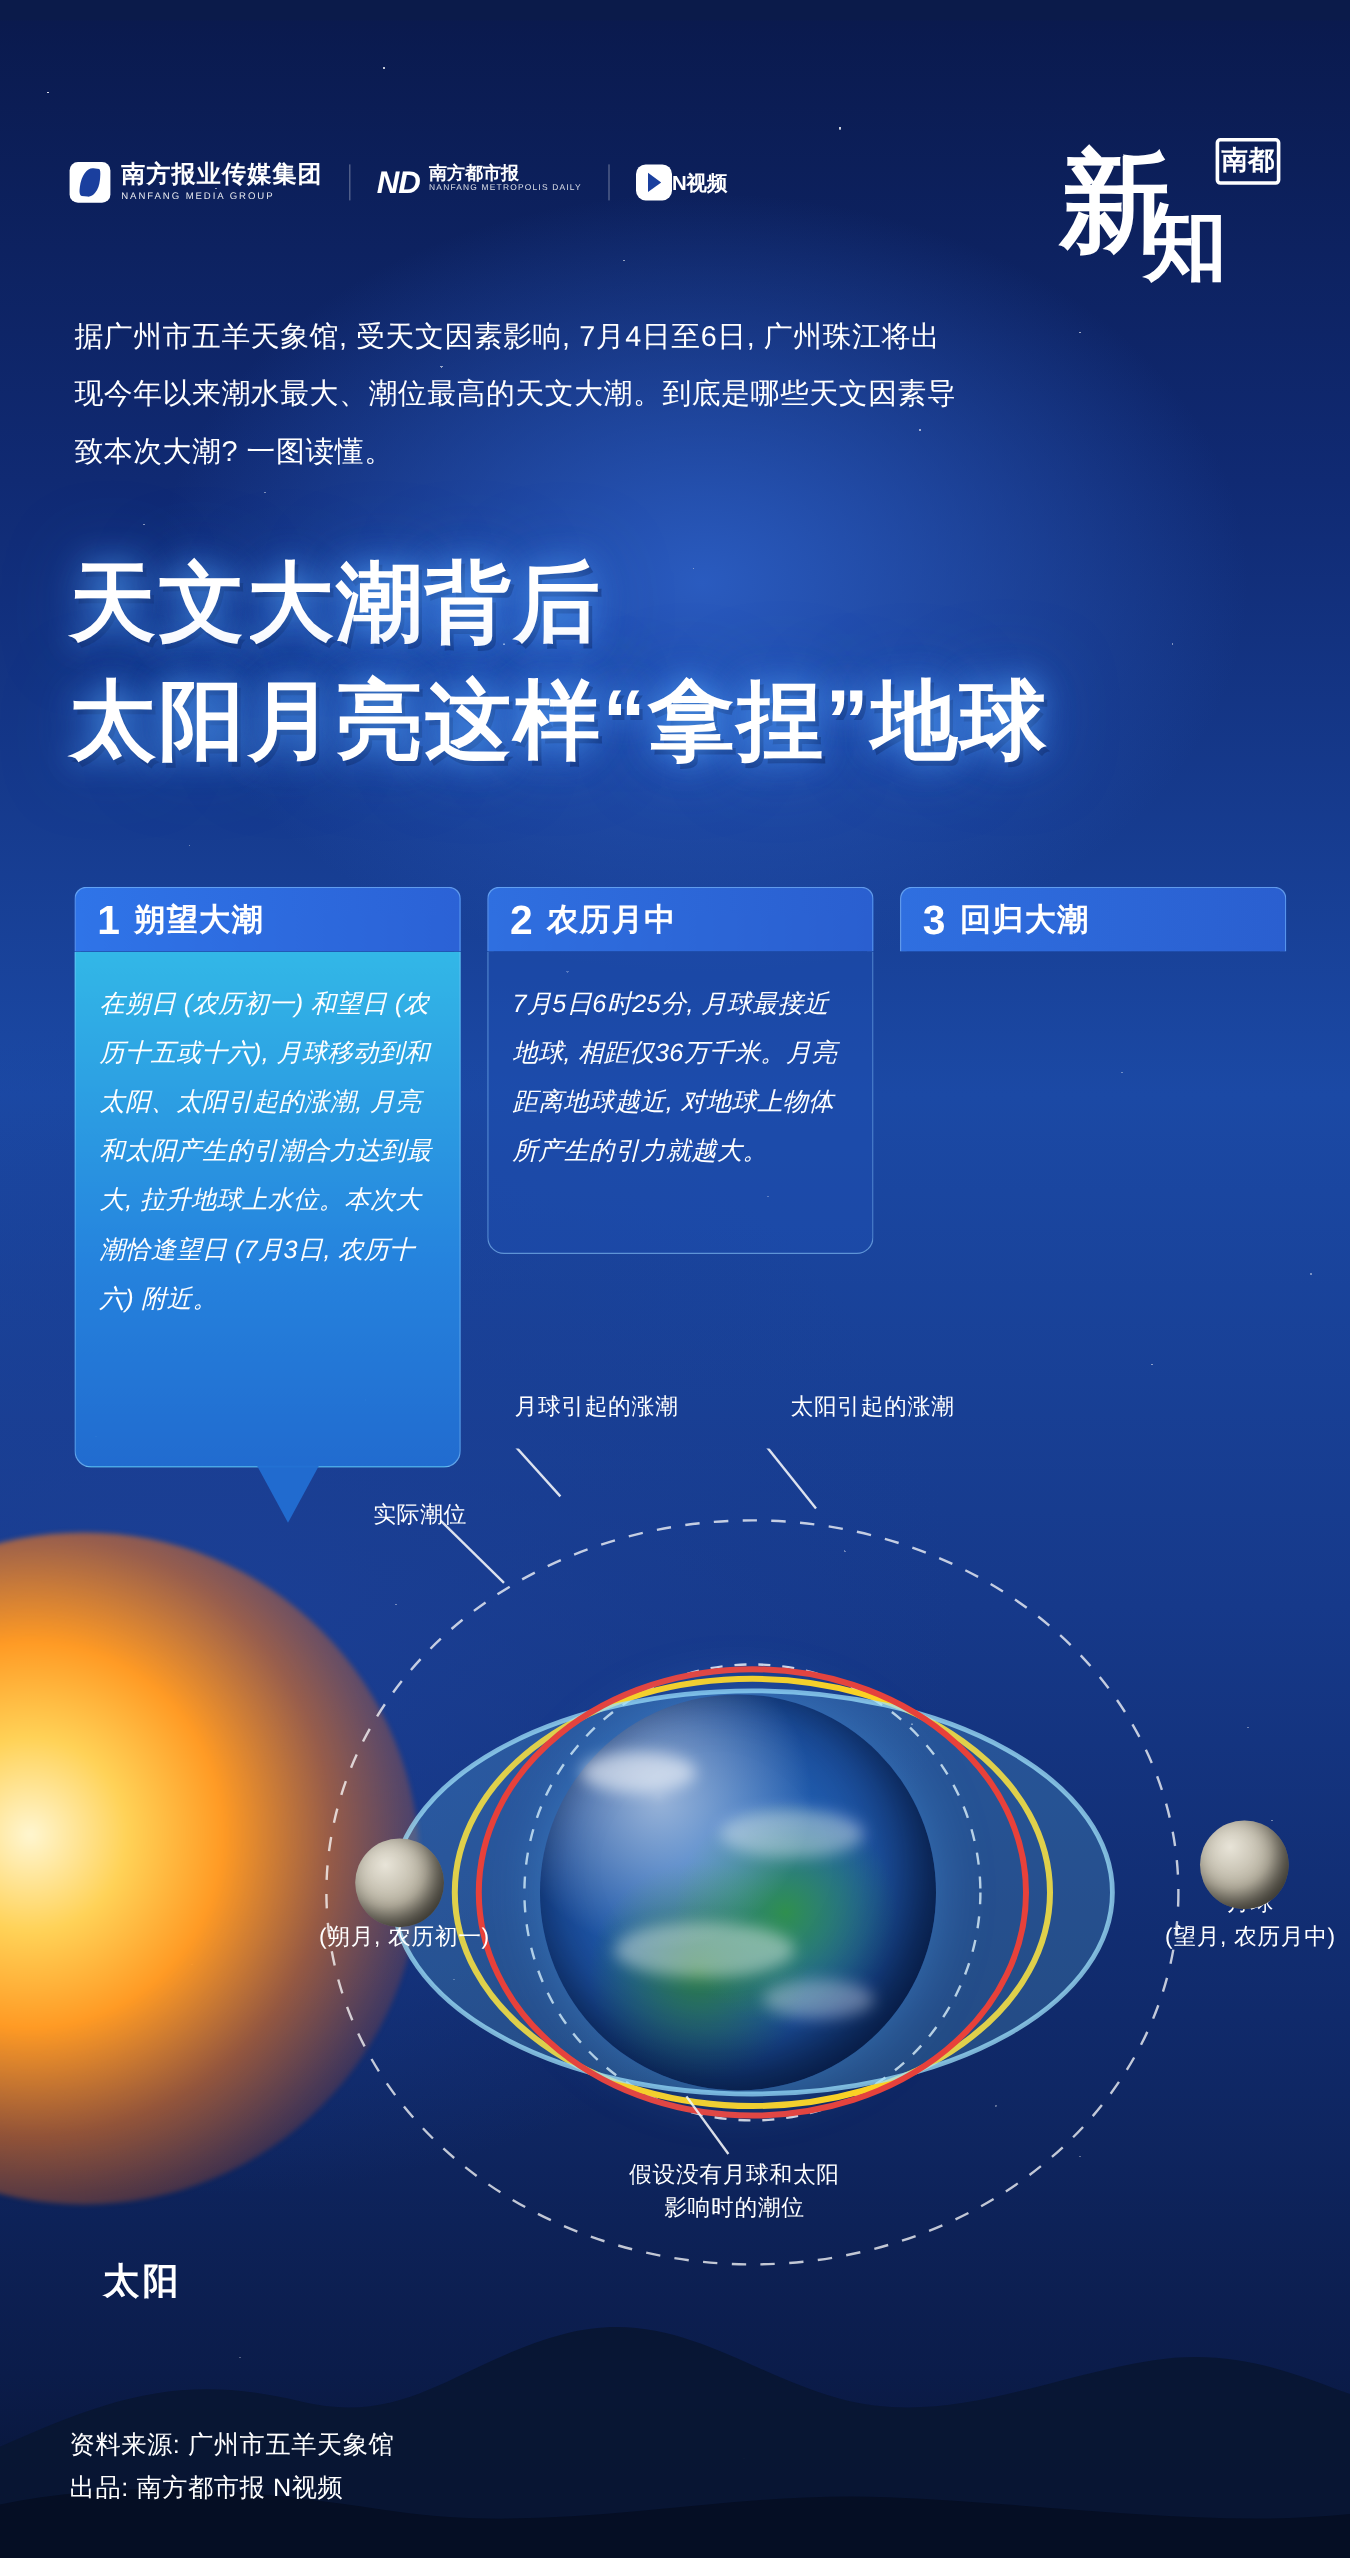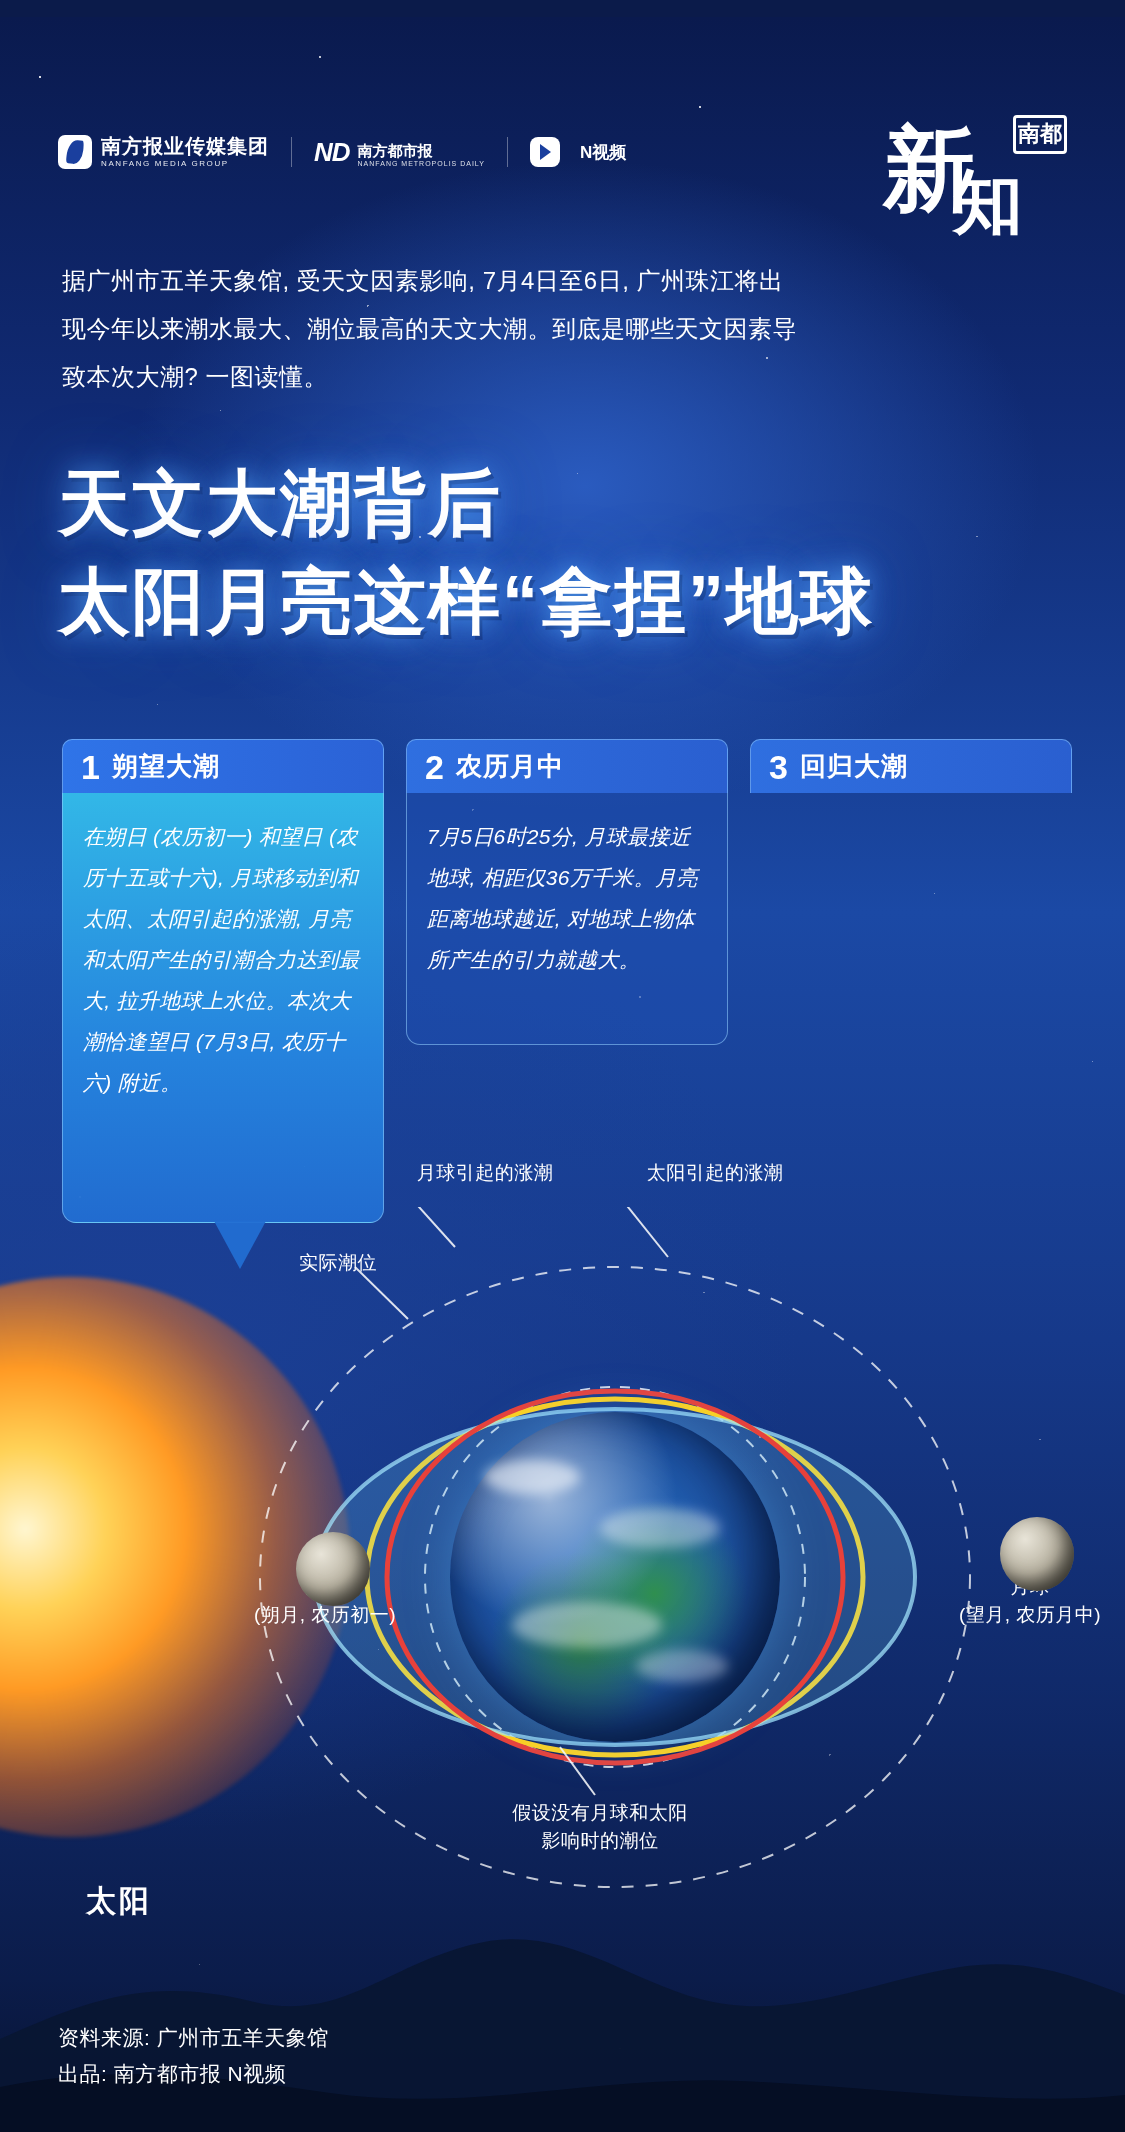--- a/index.html
+++ b/index.html
@@ -63,26 +63,26 @@
   .flame::before{
     content:""; position:absolute; left:9px; top:5px; width:16px; height:24px;
     background:#1a3f9e;
     border-radius: 60% 10% 55% 15% / 70% 30% 60% 20%;
     transform: rotate(6deg);
   }
   .logo-nf-txt { color:#fff; line-height:1.05; }
   .logo-nf-txt .cn { font-size:20px; font-weight:bold; letter-spacing:1px; }
   .logo-nf-txt .en { font-size:8px; letter-spacing:1.6px; opacity:.9; margin-top:3px; }
   .divider-dot { width:1px; height:30px; background:rgba(255,255,255,.35); }
-  .logo-nd { display:flex; align-items:flex-end; gap:8px; }
+  .logo-nd { display:flex; align-items:flex-start; gap:8px; }
   .logo-nd .nd { color:#fff; font-size:26px; font-weight:bold; font-style:italic; letter-spacing:-1px; }
   .logo-nd .sub { color:#fff; line-height:1.1; }
   .logo-nd .sub .t1 { font-size:15px; font-weight:bold; }
   .logo-nd .sub .t2 { font-size:7px; letter-spacing:1px; opacity:.85; }
-  .logo-nv { display:flex; align-items:center; gap:20px; }
+  .logo-nv { display:flex; align-items:center; gap:0; }
   .nv-mark { width:30px; height:30px; border-radius:8px; background:#fff; position:relative; }
   .nv-mark::after{ content:""; position:absolute; left:10px; top:7px; border-left:11px solid #1a3f9e; border-top:8px solid transparent; border-bottom:8px solid transparent; }
   .logo-nv .txt { color:#fff; font-size:17px; font-weight:bold; }
 
   
   .seal { position:absolute; top:92px; right:52px; width:190px; height:140px; color:#fff; }
   .seal .xin { position:absolute; left:0; top:14px; font-size:92px; font-weight:bold; letter-spacing:-4px; line-height:1; }
   .seal .zhi { position:absolute; left:70px; top:58px; font-size:70px; font-weight:bold; line-height:1; }
   .seal .nandu { position:absolute; right:6px; top:6px; width:54px; border:3px solid #fff; border-radius:4px; text-align:center; padding:4px 0 6px; font-size:22px; font-weight:bold; line-height:1.05; }
 
@@ -130,21 +130,21 @@
 
   
   .sun {
     position:absolute; left:-210px; top:1260px; width:560px; height:560px; border-radius:50%;
     background: radial-gradient(circle at 42% 45%, #fff6d0 0%, #ffd257 18%, #ff9a24 36%, rgba(255,120,20,.55) 56%, rgba(255,90,10,.18) 74%, rgba(255,80,0,0) 85%);
     filter: blur(2px);
   }
   .sun-label { position:absolute; left:86px; top:1864px; color:#fff; font-size:30px; font-weight:bold; letter-spacing:3px; }
 
   
-  .diagram { position:absolute; left:0; top:1190px; width:897px; height:700px; }
+  .diagram { position:absolute; left:12px; top:1190px; width:897px; height:700px; }
   .diagram svg { position:absolute; left:0; top:0; }
   .dlabel { position:absolute; color:#ffffff; font-size:19px; line-height:1.45; text-align:center; letter-spacing:.5px; }
 
   
   .earth {
     position:absolute; left:450px; top:1395px; width:330px; height:330px; border-radius:50%;
     background:
       radial-gradient(circle at 30% 26%, rgba(255,255,255,.55) 0%, rgba(255,255,255,0) 38%),
       radial-gradient(circle at 62% 55%, #2f8f4f 0%, rgba(47,143,79,0) 34%),
       radial-gradient(circle at 40% 70%, #2b7a45 0%, rgba(43,122,69,0) 30%),

